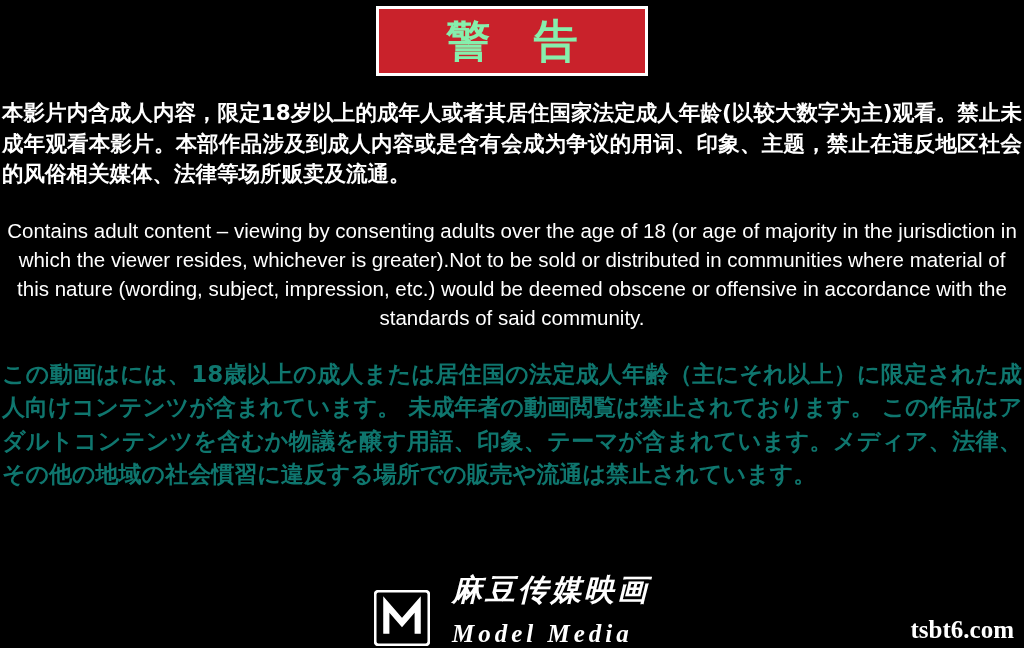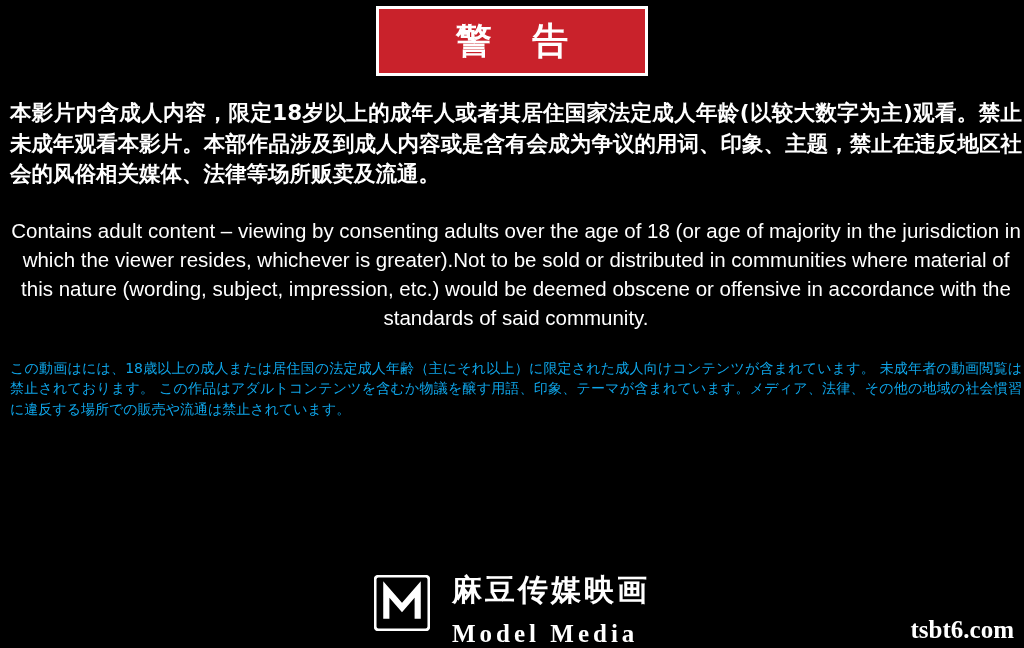--- a/index.html
+++ b/index.html
@@ -35,30 +35,30 @@
     background: #c9222b;
     border: 3px solid #ffffff;
     box-sizing: border-box;
     display: flex;
     align-items: center;
     justify-content: center;
   }
   .banner-text {
     font-family: "DejaVu Sans", sans-serif;
     font-weight: bold;
-    font-size: 36px;
+    font-size: 44px;
     letter-spacing: 14px;
-    color: #ffffff;
+    color: #86efac;
     text-indent: 14px;
     line-height: 1;
   }
 
   
   .content {
-    padding: 22px 2px 0 10px;
+    padding: 22px 2px 0 2px;
   }
   .para {
     margin: 0 0 0 0;
     color: #ffffff;
   }
   .para.cjk {
     font-family: "DejaVu Sans", "Liberation Sans", sans-serif;
     font-weight: bold;
     font-size: 21.5px;
     line-height: 1.42;
@@ -68,45 +68,46 @@
   .para.latin {
     font-family: "Liberation Sans", sans-serif;
     font-weight: normal;
     font-size: 20.5px;
     line-height: 1.42;
     color: #ffffff;
     text-align: center;
   }
   .para.jp {
     font-family: "DejaVu Sans", "Liberation Sans", sans-serif;
-    font-weight: normal;
-    font-size: 14px;
+    font-weight: bold;
+    font-size: 23px;
     line-height: 1.45;
-    color: #0ea5e9;
+    color: #0f766e;
     text-align: justify;
   }
   .gap-a { height: 26px; }
   .gap-b { height: 26px; }
 
   
   .footer {
     position: absolute;
     left: 0;
     right: 0;
     bottom: 0;
     height: 84px;
   }
   .logo {
     position: absolute;
     left: 50%;
     transform: translateX(-50%);
     bottom: 2px;
     display: flex;
-    align-items: flex-start;
+    align-items: flex-end;
     gap: 22px;
+    font-style: italic;
   }
   .logo-mark {
     width: 56px;
     height: 56px;
     display: block;
   }
   .logo-text {
     display: flex;
     flex-direction: column;
     align-items: flex-start;

